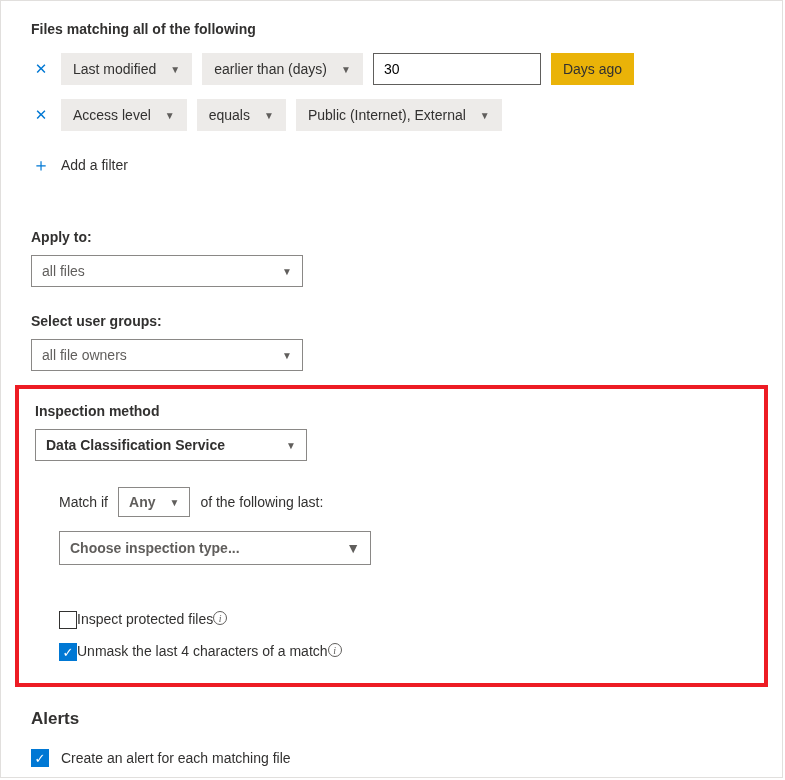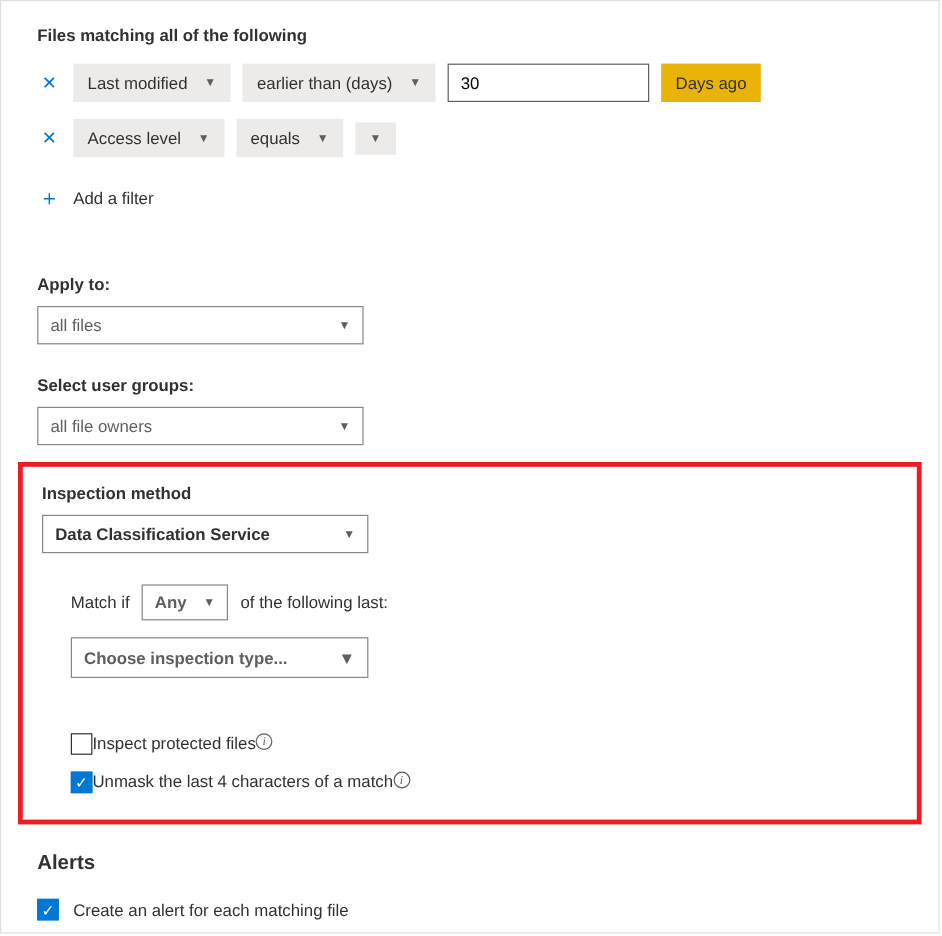--- a/index.html
+++ b/index.html
@@ -116,21 +116,21 @@
       color: #605e5c;
       display: inline-flex;
       align-items: center;
       gap: 14px;
       cursor: pointer;
       background: #fff;
     }
     .mini-select .chev { font-size: 10px; }
     .inspection-type {
       margin-left: 24px;
-      width: 248px;
+      width: 312px;
       border: 1px solid #8a8886;
       padding: 8px 10px;
       font-size: 14px;
       font-weight: 600;
       color: #605e5c;
       display: flex;
       justify-content: space-between;
       align-items: center;
       cursor: pointer;
       background: #fff;
@@ -209,20 +209,21 @@
       <span class="remove-icon">✕</span>
       <button class="pill">
         <span>Access level</span>
         <span class="chev">▼</span>
       </button>
       <button class="pill">
         <span>equals</span>
         <span class="chev">▼</span>
       </button>
       <button class="pill">
+        <span>Public (Internet), External</span>
         <span class="chev">▼</span>
       </button>
     </div>
 
     <div class="add-filter-row">
       <span class="plus-icon">＋</span>
       <span class="add-filter-text">Add a filter</span>
     </div>
   </div>
 

